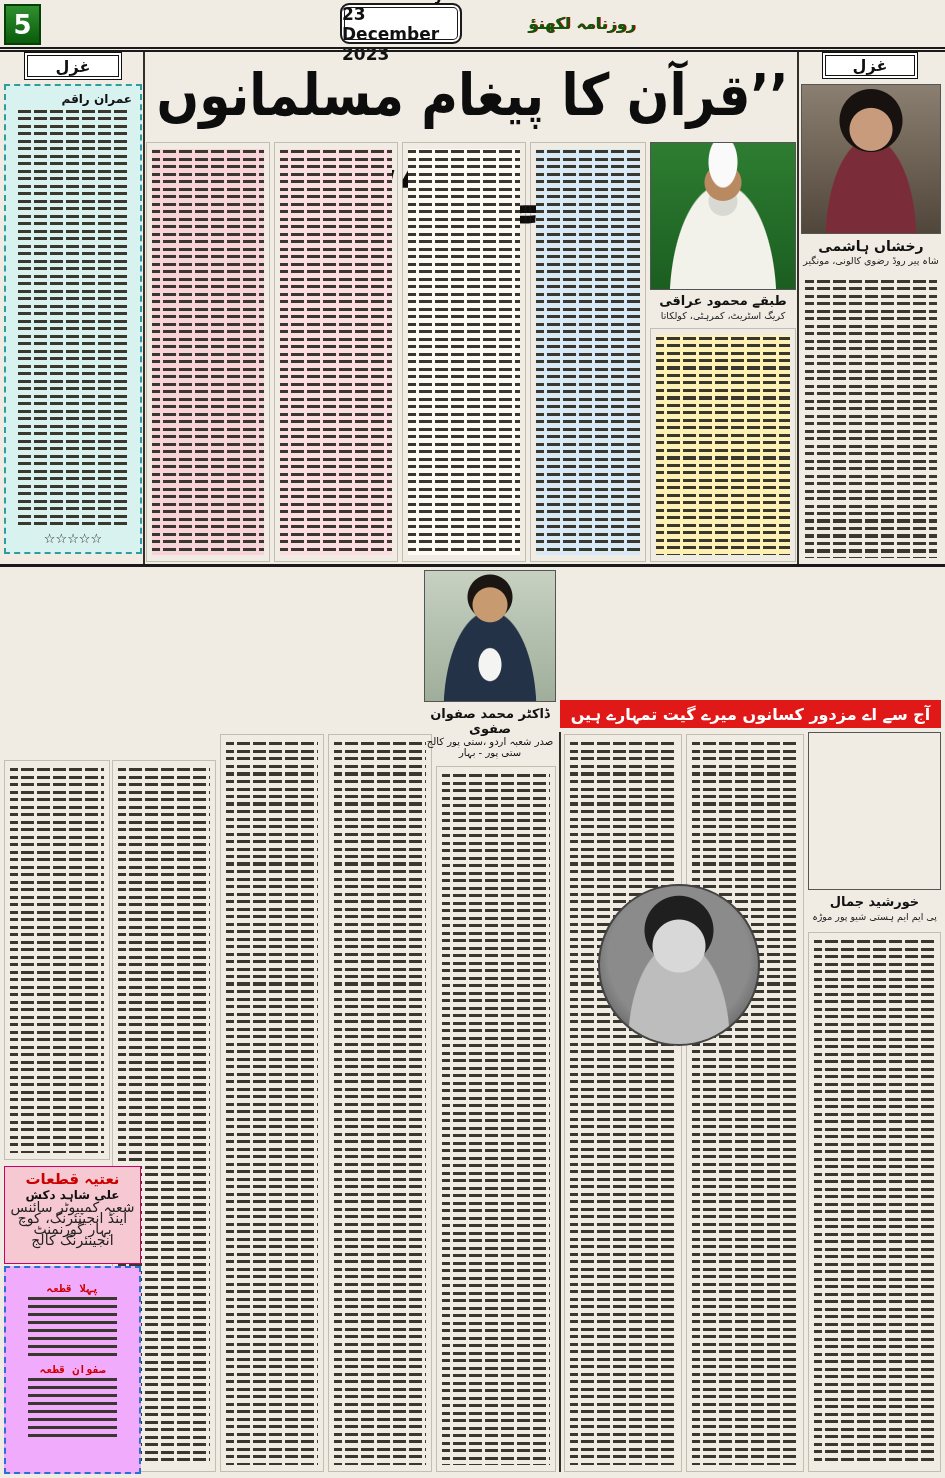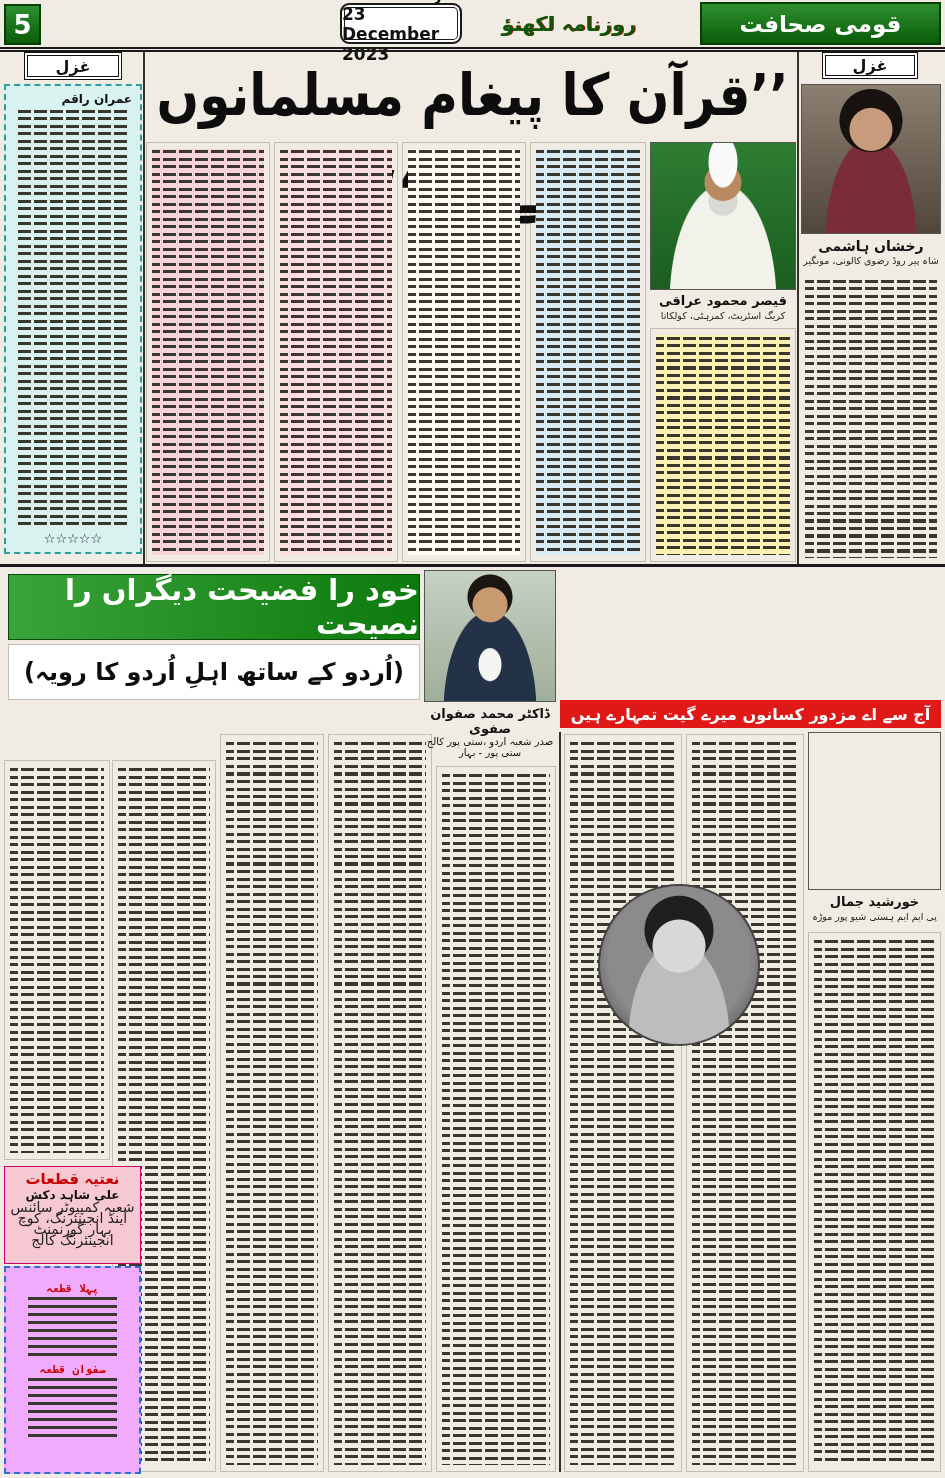--- a/index.html
+++ b/index.html
@@ -21,22 +21,22 @@
           display:flex;align-items:center;justify-content:center;}
   .masthead{left:68px;top:2px;width:228px;height:43px;background:linear-gradient(#4db04d,#0d6e0d);
             border:2px solid #053f05;text-align:center;padding-top:2px;}
   .mh-title{color:#e00000;font-size:21px;font-weight:bold;font-style:italic;
             text-shadow:1px 1px 0 #fff,-1px -1px 0 #fff;}
   .mh-sub{color:#fff;font-size:10px;font-weight:bold;}
   .datebox{left:340px;top:3px;width:122px;height:41px;background:#fff;border:2px solid #1a1a1a;
            border-radius:9px;box-shadow:inset 0 0 0 2px #fff,inset 0 0 0 3px #1a1a1a;
            display:flex;flex-direction:column;align-items:center;justify-content:center;
            font-size:17px;font-weight:bold;color:#111;}
-  .urdu-daily{left:464px;top:8px;width:172px;height:32px;color:#0a5a0a;font-size:20px;
-              font-weight:bold;text-align:right;line-height:32px;text-shadow:1px 0 #b00;}
+  .urdu-daily{left:496px;top:8px;width:172px;height:32px;color:#0a5a0a;font-size:16px;
+              font-weight:bold;text-align:center;line-height:32px;text-shadow:1px 0 #b00;}
   .urdu-title{left:700px;top:2px;width:241px;height:43px;background:linear-gradient(#2f8f2f,#0a5c0a);
               border:2px solid #053f05;color:#fff;font-size:23px;font-weight:bold;
               display:flex;align-items:center;justify-content:center;}
   .header-rule{left:0;top:47px;width:945px;height:5px;border-top:5px double #1a1a1a;}
 
   
   .lead-headline{left:150px;top:54px;width:645px;height:86px;color:#0d0d0d;
                  font-size:50px;font-weight:bold;text-align:center;line-height:84px;
                  transform:scaleY(1.15);letter-spacing:-1px;}
 
@@ -126,23 +126,20 @@
   </div>
 
 
   <div class="abs datebox">
     <div>Saturday</div>
     <div>23 December 2023</div>
   </div>
 
   <div class="abs urdu-daily rtl">روزنامہ لکھنؤ</div>
 
-  <div class="abs urdu-title rtl">
-    <span>قومی صحافت</span>
-  </div>
 
   <div class="abs header-rule"></div>
 
   <div class="abs lead-headline rtl">’’قرآن کا پیغام مسلمانوں کے نام‘‘</div>
 
   <div class="abs ghazal-hdr" style="left:24px;top:52px;width:98px;height:28px;">
     <span class="rtl">غزل</span>
   </div>
   <div class="abs lg-poem">
     <div class="lg-poet rtl">عمران راقم</div>
@@ -157,34 +154,28 @@
   <div class="abs rg-name rtl" style="left:801px;top:238px;width:140px;">رخشاں ہاشمی</div>
   <div class="abs rg-addr rtl" style="left:799px;top:255px;width:144px;">شاہ پیر روڈ رضوی کالونی، مونگیر</div>
   <div class="abs sim" style="left:801px;top:272px;width:140px;height:290px;padding:4px;"></div>
 
   <div class="abs col sim" style="left:146px;top:142px;width:124px;height:420px;background-color:#f9d3da;--paper:#f9d3da;"></div>
   <div class="abs col sim" style="left:274px;top:142px;width:124px;height:420px;background-color:#fbdde2;--paper:#fbdde2;"></div>
   <div class="abs col sim" style="left:402px;top:142px;width:124px;height:420px;background-color:#fdfbf4;--paper:#fdfbf4;"></div>
   <div class="abs col sim" style="left:530px;top:142px;width:116px;height:420px;background-color:#d9eaf7;--paper:#d9eaf7;"></div>
 
   <div class="abs photo photo-imam" style="left:650px;top:142px;width:146px;height:148px;"></div>
-  <div class="abs cap-name rtl" style="left:650px;top:293px;width:146px;">قیصر محمود عراقی</div>
+  <div class="abs cap-name rtl" style="left:650px;top:293px;width:146px;">طبقے محمود عراقی</div>
   <div class="abs cap-sub rtl" style="left:650px;top:310px;width:146px;">کریگ اسٹریٹ، کمرہٹی، کولکاتا</div>
   <div class="abs col sim" style="left:650px;top:328px;width:146px;height:234px;background-color:#fdf2b3;--paper:#fdf2b3;"></div>
 
   <div class="abs vline" style="left:143px;top:52px;height:512px;"></div>
   <div class="abs vline" style="left:797px;top:52px;height:512px;"></div>
   <div class="abs hline" style="left:0;top:564px;width:945px;height:3px;"></div>
 
-  <div class="abs green-head rtl">
-    <span>خود را فضیحت دیگراں را نصیحت</span>
-  </div>
-  <div class="abs sub-head rtl">
-    <span>(اُردو کے ساتھ اہلِ اُردو کا رویہ)</span>
-  </div>
 
   <div class="abs photo photo-suit" style="left:424px;top:570px;width:132px;height:132px;"></div>
   <div class="abs suit-cap rtl">
     <div class="n">ڈاکٹر محمد صفوان صفوی</div>
     <div class="r">صدر شعبہ اردو ،ستی پور کالج</div>
     <div class="p">ستی پور - بہار</div>
   </div>
 
   <div class="abs red-strip rtl">
     <span>آج سے اے مزدور کسانوں میرے گیت تمہارے ہیں</span>

